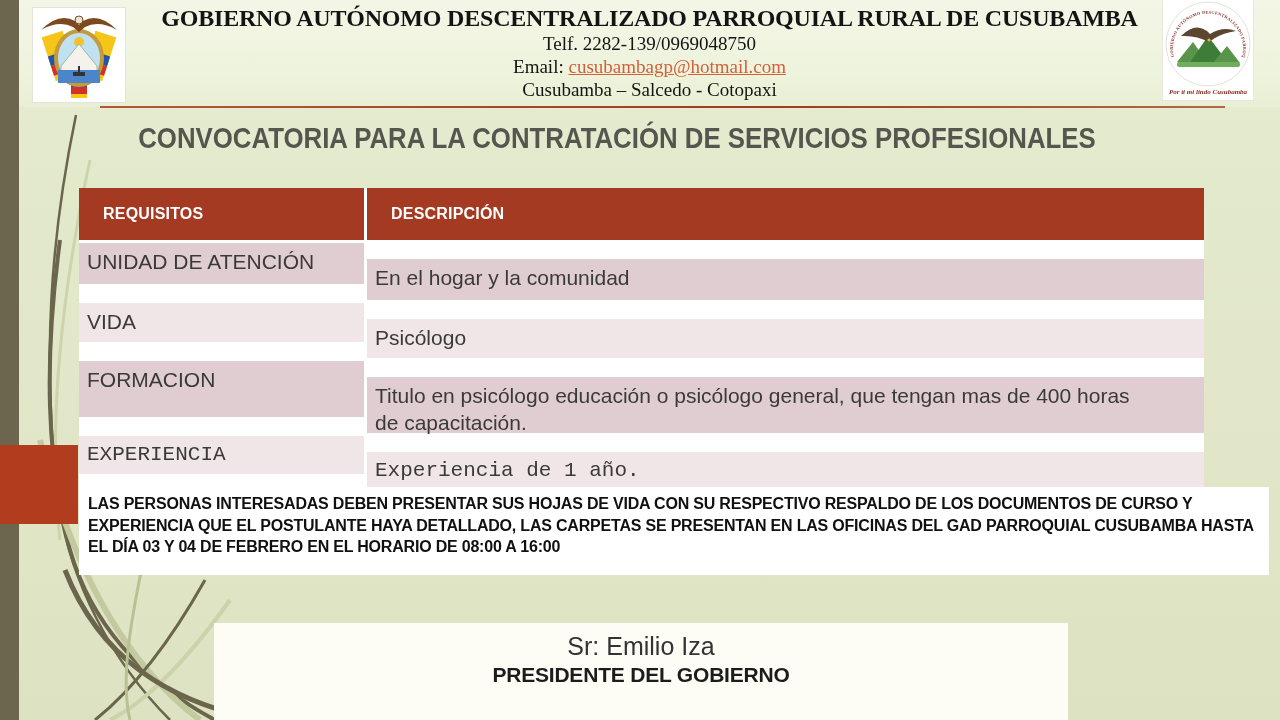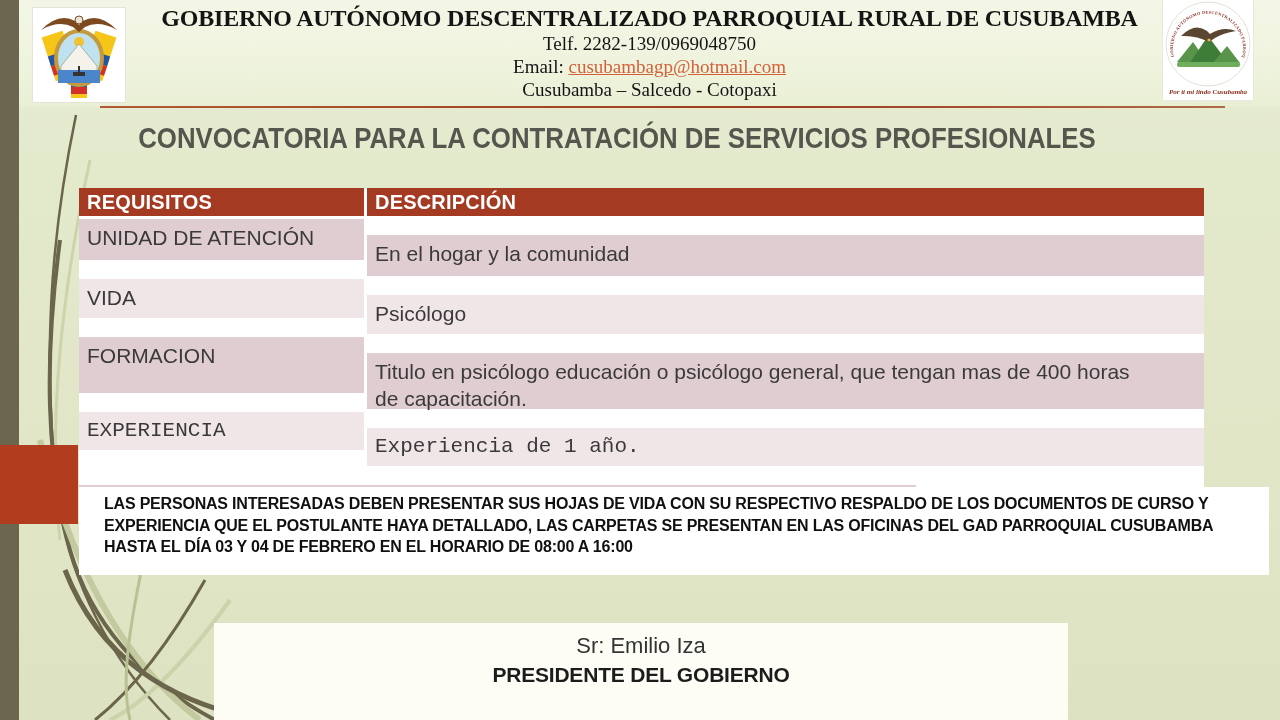--- a/index.html
+++ b/index.html
@@ -30,35 +30,35 @@
   .main-title{position:absolute;left:0;right:46px;top:121px;margin:0;text-align:center;
     font-size:30px;font-weight:700;color:#55564e;letter-spacing:0;white-space:nowrap;
     transform:scaleX(.86);transform-origin:50% 50%;z-index:3;}
   
   .tbl{position:absolute;left:79px;top:188px;width:1125px;background:#fff;z-index:3;}
   .t-row{display:flex;margin-top:3px;}
   .t-row:first-child{margin-top:0;}
   .cell{box-sizing:border-box;}
   .c1{width:285px;margin-right:3px;}
   .c2{width:837px;}
-  .hdr .cell{background:#a53a22;color:#fff;font-weight:700;font-size:20px;
-    height:28px;display:flex;align-items:center;padding-left:8px;letter-spacing:.2px;}
+  .hdr .cell{background:#a53a22;color:#fff;font-weight:700;font-size:16px;
+    height:52px;display:flex;align-items:center;padding-left:24px;letter-spacing:.2px;}
   .body-row .cell{font-size:21px;color:#3a3a3a;line-height:27px;padding:5px 8px 0 8px;}
   .body-row .c2{padding-right:70px;margin-top:16px;}
   .row-dark .cell{background:#e0cdd1;}
   .row-light .cell{background:#f0e6e8;}
   .h-r1{height:41px;} .h-r2{height:39px;} .h-r3{height:56px;} .h-r4{height:38px;font-family:Liberation Mono, monospace;} .h-r5{height:62px;}
   
   .notice{position:absolute;left:79px;top:487px;width:1190px;height:88px;background:#ffffff;
-    box-sizing:border-box;padding:6px 25px;z-index:3;
+    box-sizing:border-box;padding:6px 9px;z-index:3;
     font-size:16px;font-weight:700;color:#101010;line-height:21.5px;letter-spacing:-.2px;}
   
   .signature{position:absolute;left:214px;top:623px;width:854px;height:97px;background:#fdfdf6;
     box-sizing:border-box;padding-top:9px;text-align:center;z-index:3;}
-  .sig-name{font-size:22px;color:#333;line-height:28px;}
+  .sig-name{font-size:25px;color:#333;line-height:28px;}
   .sig-role{font-size:21px;font-weight:700;color:#1c1c1c;line-height:29px;letter-spacing:-.2px;}
 </style>
 </head>
 <body>
 
 <div class="slide">
 
   <svg class="stems" width="340" height="620" viewBox="0 0 340 620">
     <path d="M 76,15 C 50,140 42,260 58,400 C 70,480 110,560 170,620" fill="none" stroke="#6a654b" stroke-width="2.5"></path>
     <path d="M 90,60 C 60,200 48,330 60,440" fill="none" stroke="#cdd3ab" stroke-width="3"></path>

